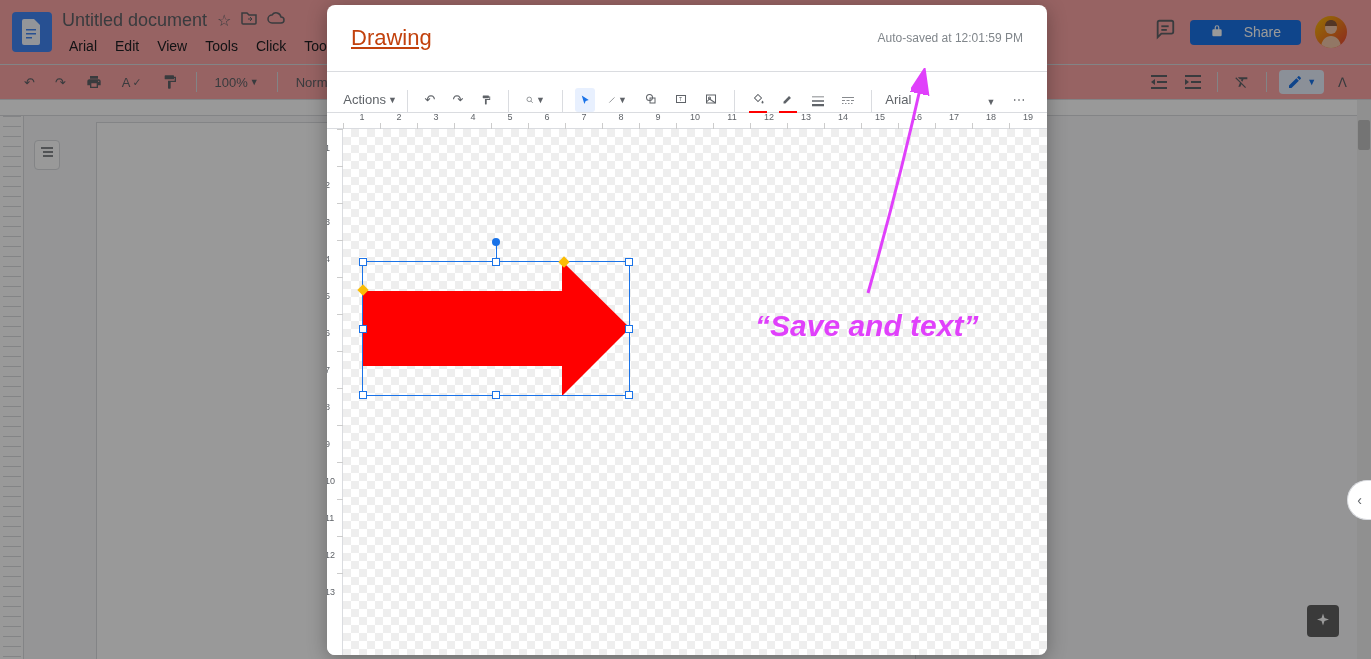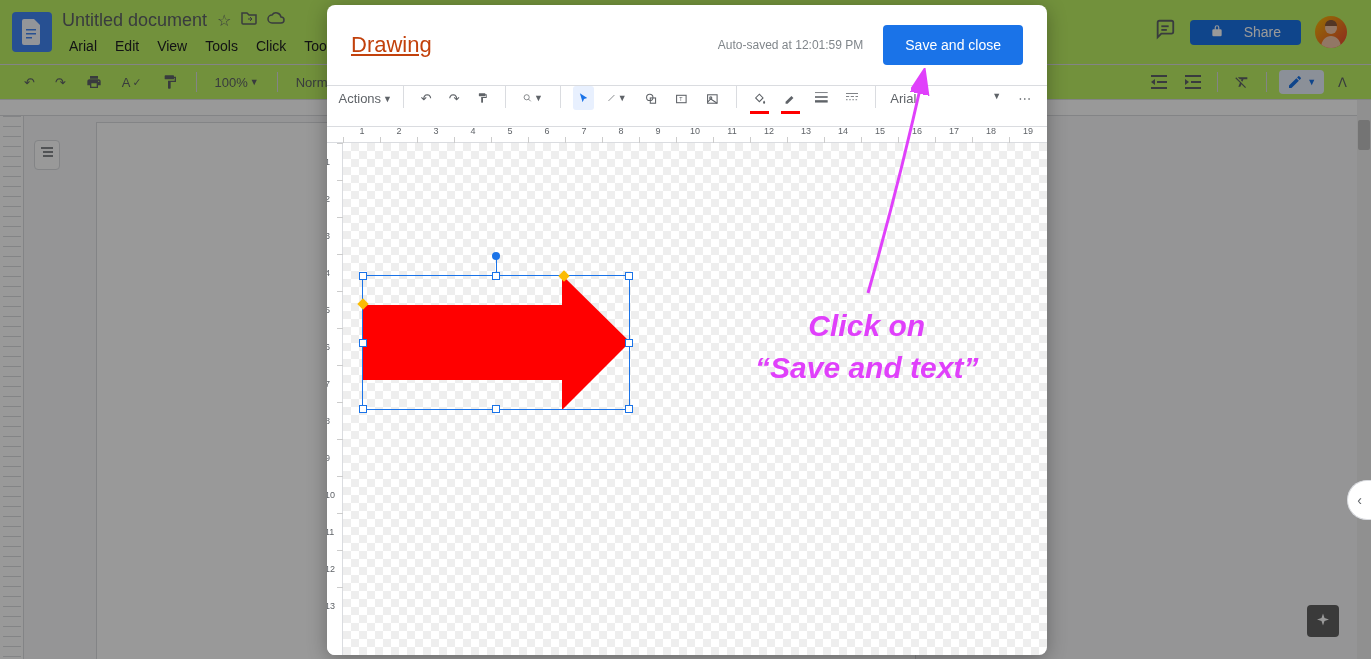--- a/index.html
+++ b/index.html
@@ -1,19 +1,19 @@
 <!DOCTYPE html>
 <html><head>
 <meta charset="utf-8">
 <style>
 * { margin: 0; padding: 0; box-sizing: border-box; font-family: Arial, sans-serif; }
 body { width: 1371px; height: 659px; overflow: hidden; position: relative; background: #fff; }
 
 
-.docs-bg { position: absolute; inset: 0; background: #bef264; }
+.docs-bg { position: absolute; inset: 0; background: #fca5a5; }
 .docs-header { height: 64px; display: flex; align-items: center; padding: 6px 12px; }
 .docs-logo { width: 40px; height: 40px; background: #4285f4; border-radius: 4px; display: flex; align-items: center; justify-content: center; margin-right: 10px; }
 .docs-logo svg { fill: #fff; }
 .docs-title-area { flex: 1; }
 .doc-title-row { display: flex; align-items: center; gap: 10px; padding-top: 2px; }
 .doc-title { font-size: 18px; color: #5f6368; }
 .doc-icons { display: flex; gap: 10px; color: #5f6368; font-size: 16px; }
 .docs-menus { display: flex; gap: 4px; margin-top: 4px; font-size: 14px; color: #202124; }
 .docs-menus span { padding: 3px 7px; cursor: pointer; }
 .docs-right { display: flex; align-items: center; gap: 14px; padding-right: 12px; }
@@ -42,21 +42,21 @@
 
 .overlay-dim { position: absolute; inset: 0; background: rgba(0,0,0,0.4); }
 
 
 .modal { position: absolute; left: 327px; top: 5px; width: 720px; height: 650px; background: #fff; border-radius: 8px; box-shadow: 0 4px 20px rgba(0,0,0,0.3); overflow: hidden; display:flex; flex-direction:column; }
 .modal-header { display: flex; align-items: center; padding: 20px 24px; gap: 20px; }
 .modal-title { font-size: 22px; color: #c2410c; text-decoration: underline; }
 .modal-status { font-size: 12px; color: #80868b; margin-left: auto; }
 .save-close-btn { background: #1a73e8; color: #fff; border: none; padding: 12px 22px; border-radius: 4px; font-size: 14px; font-weight: 500; cursor: pointer; }
 
-.draw-toolbar { height: 42px; border-top: 1px solid #dadce0; border-bottom: 1px solid #dadce0; display: flex; align-items: flex-start; padding: 0 12px; gap: 8px; font-size: 13px; color: #5f6368; }
+.draw-toolbar { height: 42px; border-top: 1px solid #dadce0; border-bottom: 1px solid #dadce0; display: flex; align-items: flex-end; padding: 0 18px; gap: 8px; font-size: 13px; color: #5f6368; }
 .draw-toolbar .tb-btn { padding: 5px; border-radius: 3px; cursor: pointer; display: flex; align-items: center; gap: 2px; min-width: 20px; justify-content: center; }
 .draw-toolbar .tb-btn.active { background: #e8f0fe; color: #1a73e8; }
 .draw-toolbar .tb-sep { width: 1px; height: 22px; background: #dadce0; margin: 0 4px; }
 .color-underline { position: relative; }
 .color-underline::after { content:""; position:absolute; left:2px; right:2px; bottom:-2px; height:3px; background: var(--uc); }
 
 .draw-ruler-h { height: 16px; background: #fff; border-bottom: 1px solid #dadce0; display:flex; font-size:9px; color:#5f6368; position: relative; padding-left: 16px; }
 .draw-ruler-h span { flex: 0 0 37px; text-align:center; border-left:1px solid #ccc; height:6px; margin-top:10px; position:relative; }
 .draw-ruler-h span::before { content: attr(data-n); position:absolute; top:-11px; left:50%; transform:translateX(-50%); }
 
@@ -223,21 +223,20 @@
   </div>
 </div>
 
 <div class="overlay-dim"></div>
 <div class="sidepanel-toggle">‹</div>
 
 <div class="modal">
   <div class="modal-header">
     <span class="modal-title">Drawing</span>
     <span class="modal-status">Auto-saved at 12:01:59 PM</span>
-    <button class="save-close-btn">Save and close</button>
   </div>
 
   <div class="draw-toolbar">
     <span class="tb-btn">
         <span>Actions</span>
         <span class="carrot">▼</span>
       </span>
     <div class="tb-sep"></div>
     <span class="tb-btn">↶</span>
     <span class="tb-btn">↷</span>
@@ -389,15 +388,14 @@
   <svg width="90" height="230">
       <defs>
         <marker id="ah" markerWidth="12" markerHeight="12" refX="6" refY="3" orient="auto">
           <path d="M0,0 L8,3 L0,6 Z" fill="#e040fb"></path>
         </marker>
       </defs>
       <path d="M10 225 Q 40 120 65 8" stroke="#e040fb" stroke-width="3" fill="none" marker-end="url(#ah)"></path>
     </svg>
 </div>
 <div class="annotation-text" style="left:755px; top:305px; text-align:center;">
-  <div>Click on</div>
   <div>“Save and text”</div>
 </div>
 
 </body></html>

